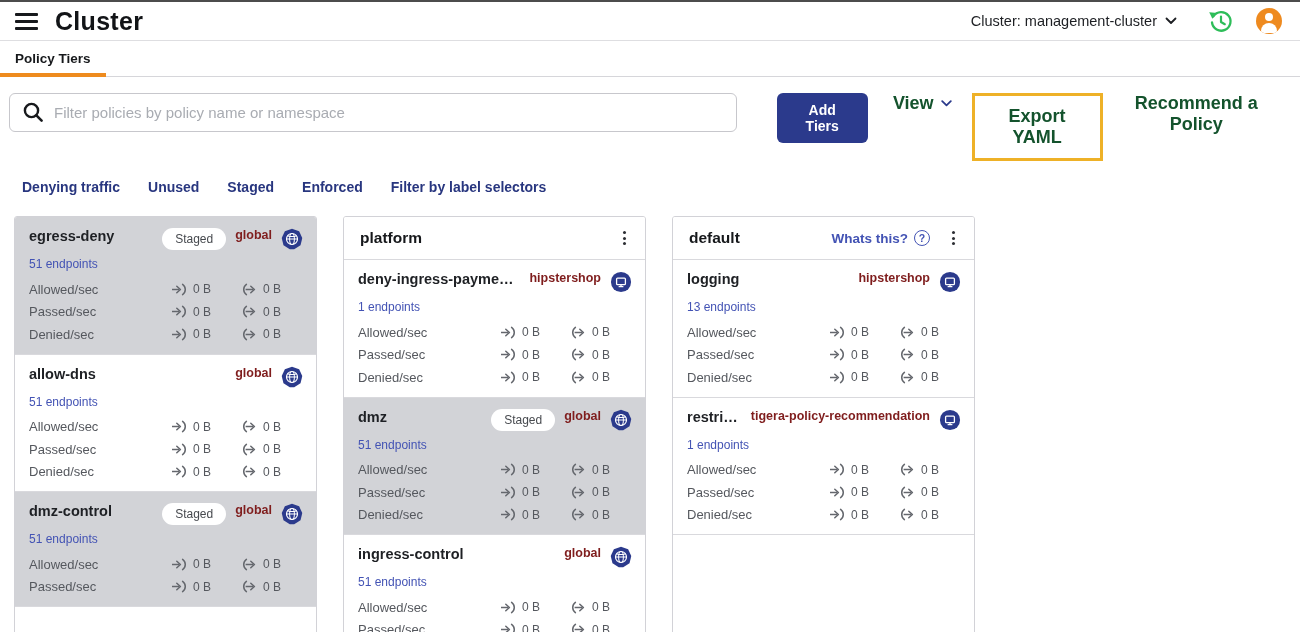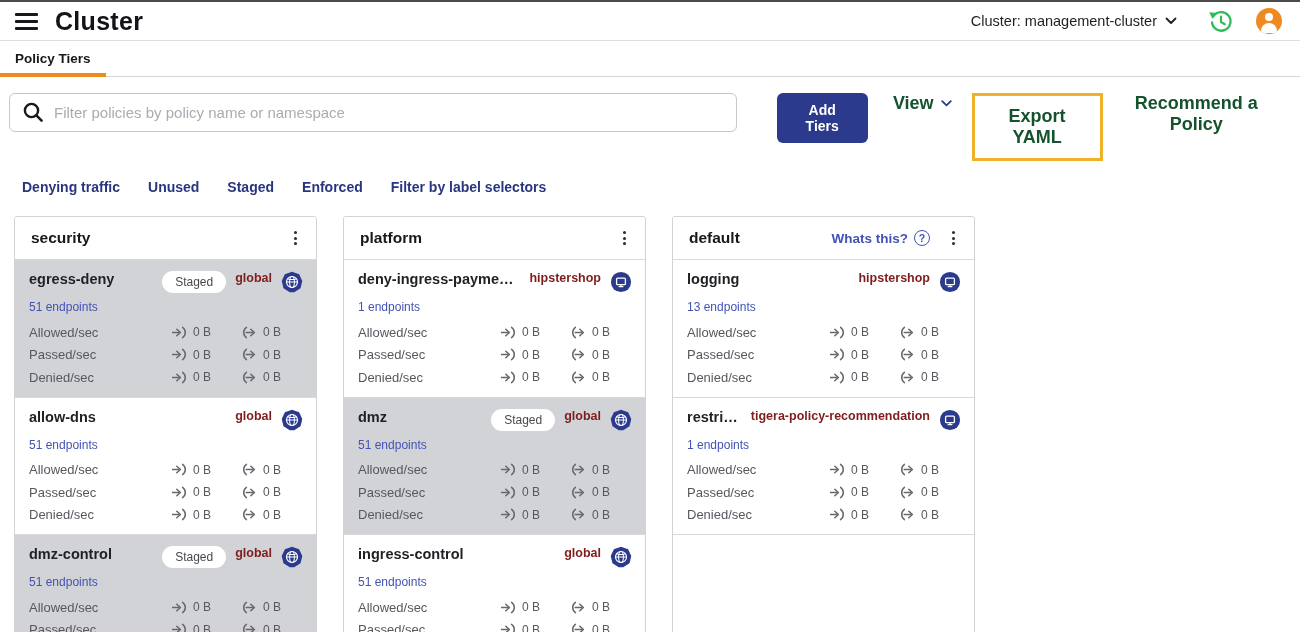--- a/index.html
+++ b/index.html
@@ -132,29 +132,20 @@
 <div class="filters">
   <a class="filter-link">Denying traffic</a>
   <a class="filter-link">Unused</a>
   <a class="filter-link">Staged</a>
   <a class="filter-link">Enforced</a>
   <a class="filter-link">Filter by label selectors</a>
 </div>
 
 <main class="tiers" id="tiers">
   <section class="tier">
-    <div class="tier-header">
-      <span class="tier-name">security</span>
-
-      <span class="kebab">
-          <i></i>
-          <i></i>
-          <i></i>
-        </span>
-    </div>
     <div>
   <article class="policy staged">
     <div class="policy-top">
       <span class="policy-name">egress-deny</span>
       <span class="staged-pill">Staged</span>
       <span class="policy-scope">global</span>
       <span class="scope-icon">
         <svg width="22" height="22" viewBox="0 0 24 24">
           <polygon points="12,0.8 19.8,3.6 23.2,11 21.3,18.9 14.4,23.2 9.6,23.2 2.7,18.9 0.8,11 4.2,3.6" fill="#2b3a8c"></polygon>
           <circle cx="12" cy="12" r="6" fill="none" stroke="#fff" stroke-width="1.3"></circle>

